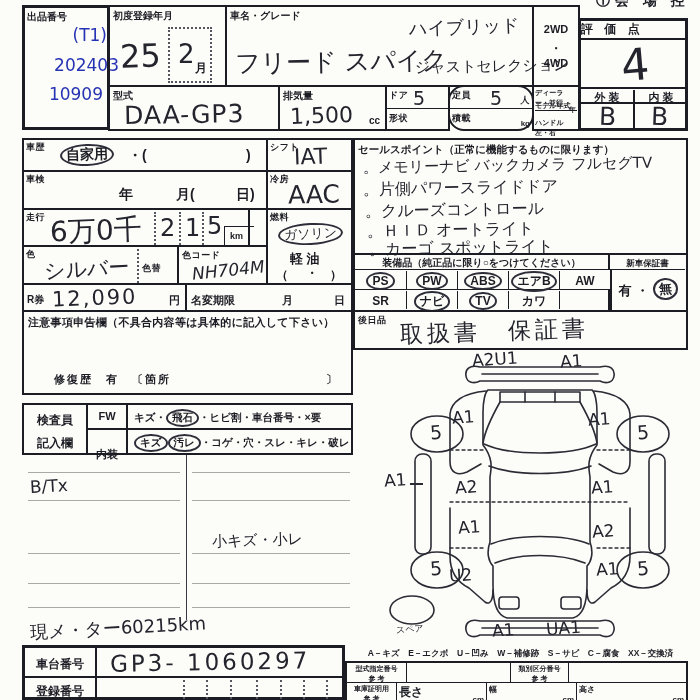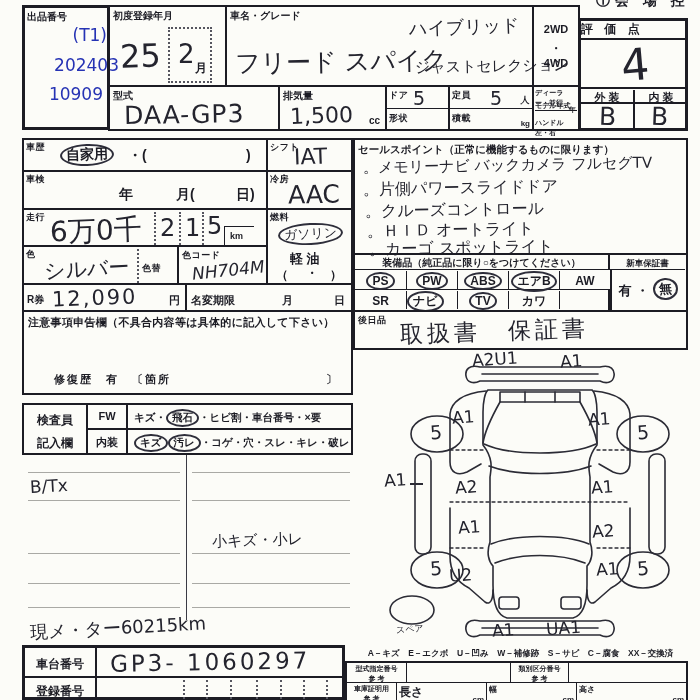--- a/index.html
+++ b/index.html
@@ -73,21 +73,21 @@
   </div>
 
   <div class="cell" style="left:385px;top:85px;width:65px;height:46px;">
     <div class="abs" style="left:0;top:0;width:61px;height:22px;border-bottom:1.5px solid #1c1c24;">
       <span class="lbl" style="position:absolute;left:2px;top:2px;">ドア</span>
       <span class="hw" style="position:absolute;left:26px;top:0px;font-size:19px;">5</span>
     </div>
     <div class="abs lbl" style="left:2px;top:25px;">形状</div>
   </div>
 
-  <div class="cell" style="left:448px;top:85px;width:86px;height:46px;">
+  <div class="cell" style="left:448px;top:85px;width:86px;height:46px;border-radius:16px;">
     <div class="abs" style="left:0;top:0;width:82px;height:22px;border-bottom:1.5px solid #1c1c24;">
       <span class="lbl" style="position:absolute;left:2px;top:2px;">定員</span>
       <span class="hw" style="position:absolute;left:40px;top:0px;font-size:19px;">5</span>
       <span class="lbl" style="position:absolute;right:2px;bottom:1px;">人</span>
     </div>
     <div class="abs lbl" style="left:2px;top:25px;">積載</div>
     <div class="abs" style="right:2px;bottom:1px;font-size:8px;font-weight:700;">kg</div>
   </div>
 
   <div class="cell" style="left:532px;top:85px;width:48px;height:46px;">
@@ -128,21 +128,21 @@
     <span style="position:absolute;left:95px;top:14px;font-size:14px;font-weight:700;">年</span>
     <span style="position:absolute;left:152px;top:14px;font-size:14px;font-weight:700;">月(</span>
     <span style="position:absolute;left:212px;top:14px;font-size:14px;font-weight:700;">日)</span>
   </div>
 
   <div class="cell" style="left:266px;top:170px;width:87px;height:40px;">
     <div class="abs lbl" style="left:2px;top:1px;">冷房</div>
     <div class="abs hw rot-1" style="left:20px;top:8px;font-size:25px;">AAC</div>
   </div>
 
-  <div class="cell" style="left:22px;top:208px;width:246px;height:39px;">
+  <div class="cell" style="left:22px;top:208px;width:228px;height:39px;">
     <div class="abs lbl" style="left:2px;top:1px;">走行</div>
     <div class="abs hw rot-2" style="left:26px;top:2px;font-size:28px;">6万0千</div>
     <div class="dotv" style="left:130px;top:2px;height:33px;"></div>
     <div class="dotv" style="left:155px;top:2px;height:33px;"></div>
     <div class="dotv" style="left:178px;top:2px;height:33px;"></div>
     <span class="hw" style="position:absolute;left:136px;top:4px;font-size:24px;">2</span>
     <span class="hw" style="position:absolute;left:161px;top:4px;font-size:24px;">1</span>
     <span class="hw" style="position:absolute;left:183px;top:2px;font-size:24px;">5</span>
     <div class="abs" style="left:200px;top:16px;width:30px;height:19px;border-left:1.5px solid #1c1c24;border-top:1.5px solid #1c1c24;">
       <span style="position:absolute;left:5px;top:4px;font-size:9px;font-weight:700;">km</span>
@@ -190,21 +190,21 @@
     <div style="font-size:12px;font-weight:700;margin-top:7px;">検査員</div>
     <div style="font-size:12px;font-weight:700;margin-top:6px;">記入欄</div>
   </div>
   <div class="cell" style="left:86px;top:403px;width:267px;height:27px;">
     <div class="abs" style="left:0;top:0;width:40px;height:23px;border-right:2px solid #1c1c24;text-align:center;font-size:11px;font-weight:700;padding-top:5px;">FW</div>
     <div class="abs" style="left:46px;top:4px;font-size:10.5px;font-weight:700;white-space:nowrap;">
       <span>キズ</span><span>・</span><span class="circled">飛石</span><span>・</span><span>ヒビ割</span><span>・</span><span>車台番号</span><span>・</span><span>×要</span>
     </div>
   </div>
   <div class="cell" style="left:86px;top:428px;width:267px;height:27px;">
-    <div class="abs" style="left:0;top:0;width:40px;height:23px;border-right:2px solid #1c1c24;text-align:center;font-size:11px;font-weight:700;padding-top:5px;">内装</div>
+    <div class="abs" style="left:0;top:0;width:40px;height:23px;border-right:2px solid #1c1c24;text-align:center;font-size:11px;font-weight:700;padding-top:17px;">内装</div>
     <div class="abs" style="left:46px;top:4px;font-size:10.5px;font-weight:700;white-space:nowrap;">
       <span class="circled">キズ</span><span class="circled">汚レ</span><span>・</span><span>コゲ</span><span>・</span><span>穴</span><span>・</span><span>スレ</span><span>・</span><span>キレ</span><span>・</span><span>破レ</span>
     </div>
   </div>
 
   <div class="abs" style="left:186px;top:455px;height:165px;border-left:1.5px solid #3a3a44;"></div>
   <div class="guide" style="left:28px;top:472px;width:152px;"></div>
   <div class="guide" style="left:192px;top:472px;width:158px;"></div>
   <div class="guide" style="left:28px;top:500px;width:152px;"></div>
   <div class="guide" style="left:192px;top:500px;width:158px;"></div>
@@ -251,21 +251,21 @@
     <div class="abs" style="left:0;top:15px;width:255px;height:20px;border-bottom:1.5px solid #1c1c24;">
       <span class="abs" style="left:0;width:51px;text-align:center;top:1px;"><span style="font-size:12px;font-weight:700;" class="circled">PS</span></span>
       <span class="abs" style="left:51px;width:51px;text-align:center;top:1px;border-left:1.5px solid #1c1c24;height:18px;"><span style="font-size:12px;font-weight:700;" class="circled">PW</span></span>
       <span class="abs" style="left:102px;width:51px;text-align:center;top:1px;border-left:1.5px solid #1c1c24;height:18px;"><span style="font-size:12px;font-weight:700;" class="circled">ABS</span></span>
       <span class="abs" style="left:153px;width:51px;text-align:center;top:1px;border-left:1.5px solid #1c1c24;height:18px;"><span style="font-size:12px;font-weight:700;" class="circled">エアB</span></span>
       <span class="abs" style="left:204px;width:51px;text-align:center;top:1px;border-left:1.5px solid #1c1c24;height:18px;"><span style="font-size:12px;font-weight:700;">AW</span></span>
     </div>
 
     <div class="abs" style="left:0;top:35px;width:255px;height:20px;border-right:2px solid #1c1c24;">
       <span class="abs" style="left:0;width:51px;text-align:center;top:1px;"><span style="font-size:12px;font-weight:700;">SR</span></span>
-      <span class="abs" style="left:51px;width:51px;text-align:left;top:1px;border-left:1.5px solid #1c1c24;height:18px;"><span style="font-size:12px;font-weight:700;" class="circled">ナビ</span></span>
+      <span class="abs" style="left:51px;width:51px;text-align:center;top:1px;border-left:1.5px solid #1c1c24;height:18px;"><span style="font-size:12px;font-weight:700;" class="circled">ナビ</span></span>
       <span class="abs" style="left:102px;width:51px;text-align:center;top:1px;border-left:1.5px solid #1c1c24;height:18px;"><span style="font-size:12px;font-weight:700;" class="circled">TV</span></span>
       <span class="abs" style="left:153px;width:51px;text-align:center;top:1px;border-left:1.5px solid #1c1c24;height:18px;"><span style="font-size:12px;font-weight:700;">カワ</span></span>
       <span class="abs" style="left:204px;width:51px;text-align:center;top:1px;border-left:1.5px solid #1c1c24;height:18px;"><span style="font-size:12px;font-weight:700;"></span></span>
     </div>
 
     <div class="abs" style="left:255px;top:15px;width:75px;height:40px;border-left:2px solid #1c1c24;text-align:center;">
       <span style="font-size:13px;font-weight:700;position:relative;top:10px;">有</span>
       <span style="font-size:13px;font-weight:700;position:relative;top:10px;">・</span>
       <span class="circled" style="font-size:13px;font-weight:700;position:relative;top:8px;transform:rotate(-4deg);">無</span>
     </div>

